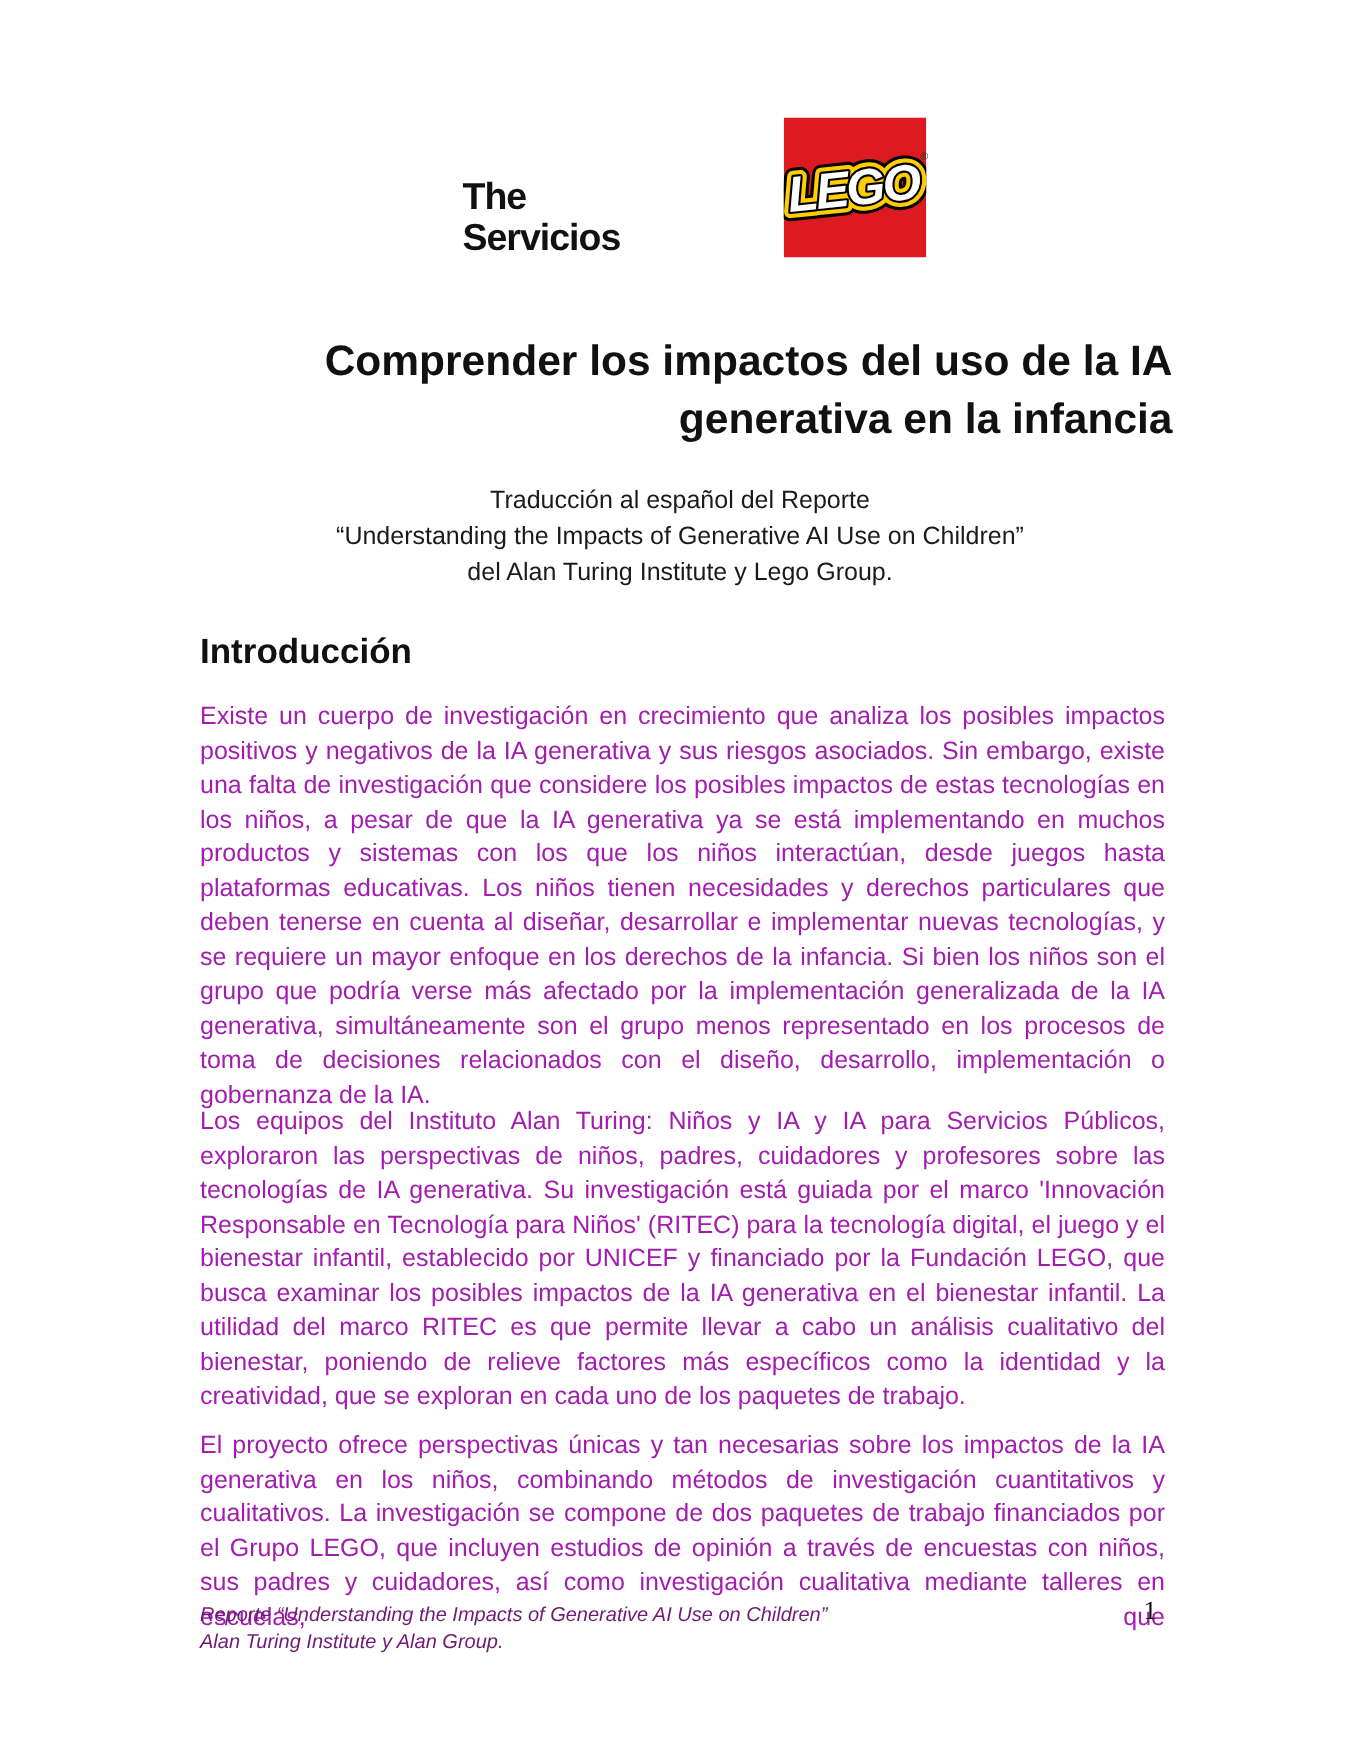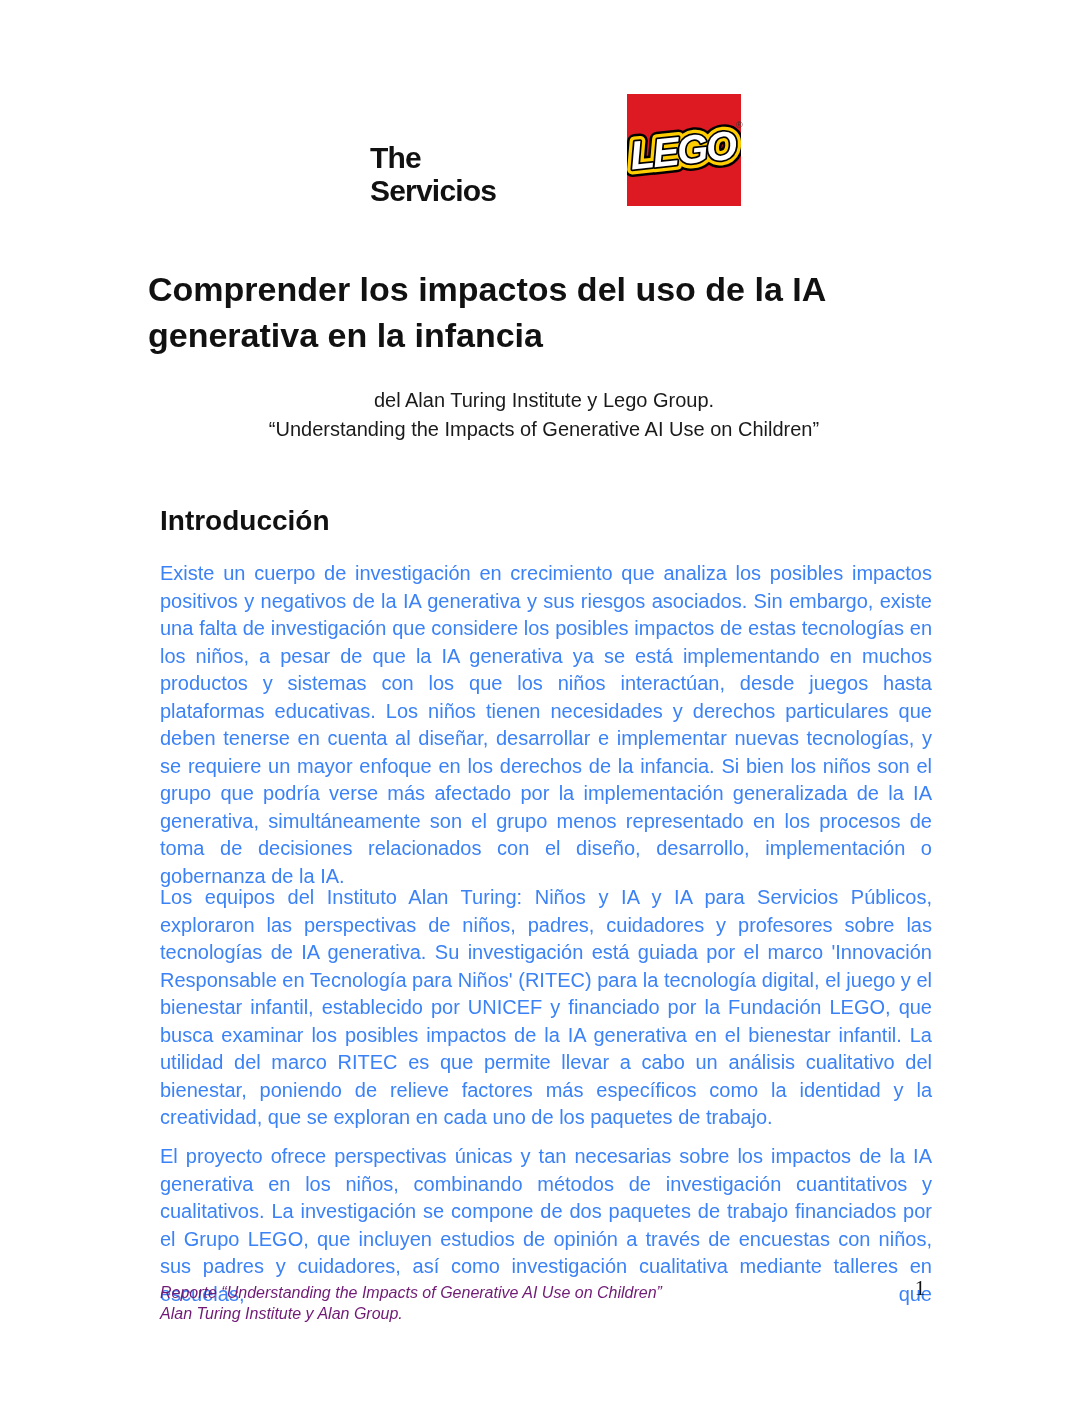--- a/index.html
+++ b/index.html
@@ -42,24 +42,24 @@
     top: 26px;
     left: 109px;
     font-size: 9px;
     color: #333;
     font-family: "Liberation Sans", sans-serif;
   }
 
   
   .doc-title {
     position: absolute;
-    left: 148px;
+    left: 166px;
     top: 266px;
     width: 772px;
-    text-align: left;
+    text-align: right;
     font-weight: 700;
     font-size: 34px;
     line-height: 46px;
     color: #111;
   }
   .doc-subtitle {
     position: absolute;
     left: 158px;
     top: 386px;
     width: 772px;
@@ -78,21 +78,21 @@
     font-weight: 700;
     color: #111;
   }
   .body-para {
     position: absolute;
     left: 160px;
     width: 772px;
     font-size: 20px;
     line-height: 27.5px;
     text-align: justify;
-    color: #3b82f6;
+    color: #a21caf;
   }
   .para-1 { top: 560px; }
   .para-2 { top: 884px; }
   .para-3 { top: 1143px; text-align-last: justify; }
 
   
   .footer-note {
     position: absolute;
     left: 160px;
     top: 1282px;
@@ -134,22 +134,23 @@
     </svg>
     <span class="lego-reg">®</span>
   </div>
 
   <h1 class="doc-title">
     <div>Comprender los impactos del uso de la IA</div>
     <div>generativa en la infancia</div>
   </h1>
 
   <div class="doc-subtitle">
+    <div>Traducción al español del Reporte</div>
+    <div>“Understanding the Impacts of Generative AI Use on Children”</div>
     <div>del Alan Turing Institute y Lego Group.</div>
-    <div>“Understanding the Impacts of Generative AI Use on Children”</div>
   </div>
 
   <h2 class="intro-heading">Introducción</h2>
 
   <p class="body-para para-1">Existe un cuerpo de investigación en crecimiento que analiza los posibles impactos positivos y negativos de la IA generativa y sus riesgos asociados. Sin embargo, existe una falta de investigación que considere los posibles impactos de estas tecnologías en los niños, a pesar de que la IA generativa ya se está implementando en muchos productos y sistemas con los que los niños interactúan, desde juegos hasta plataformas educativas. Los niños tienen necesidades y derechos particulares que deben tenerse en cuenta al diseñar, desarrollar e implementar nuevas tecnologías, y se requiere un mayor enfoque en los derechos de la infancia. Si bien los niños son el grupo que podría verse más afectado por la implementación generalizada de la IA generativa, simultáneamente son el grupo menos representado en los procesos de toma de decisiones relacionados con el diseño, desarrollo, implementación o gobernanza de la IA.</p>
   <p class="body-para para-2">Los equipos del Instituto Alan Turing: Niños y IA y IA para Servicios Públicos, exploraron las perspectivas de niños, padres, cuidadores y profesores sobre las tecnologías de IA generativa. Su investigación está guiada por el marco 'Innovación Responsable en Tecnología para Niños' (RITEC) para la tecnología digital, el juego y el bienestar infantil, establecido por UNICEF y financiado por la Fundación LEGO, que busca examinar los posibles impactos de la IA generativa en el bienestar infantil. La utilidad del marco RITEC es que permite llevar a cabo un análisis cualitativo del bienestar, poniendo de relieve factores más específicos como la identidad y la creatividad, que se exploran en cada uno de los paquetes de trabajo.</p>
   <p class="body-para para-3">El proyecto ofrece perspectivas únicas y tan necesarias sobre los impactos de la IA generativa en los niños, combinando métodos de investigación cuantitativos y cualitativos. La investigación se compone de dos paquetes de trabajo financiados por el Grupo LEGO, que incluyen estudios de opinión a través de encuestas con niños, sus padres y cuidadores, así como investigación cualitativa mediante talleres en escuelas, que</p>
 
   <div class="footer-note">
     <div>Reporte “Understanding the Impacts of Generative AI Use on Children”</div>

